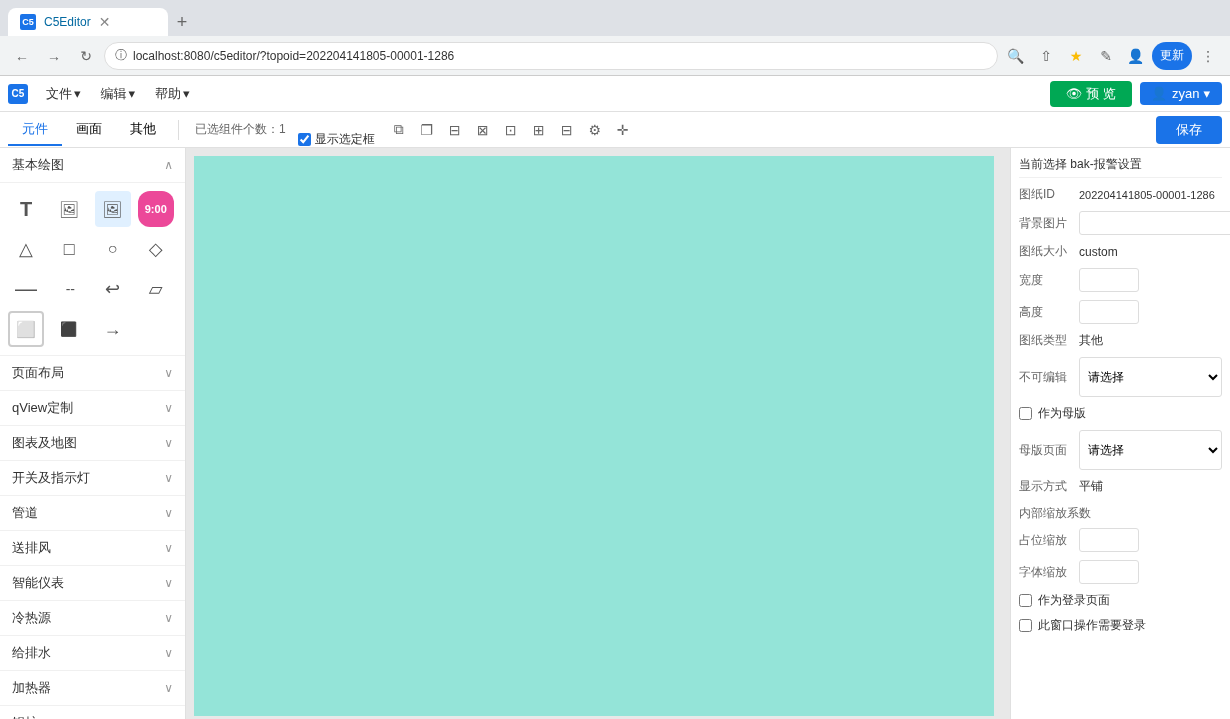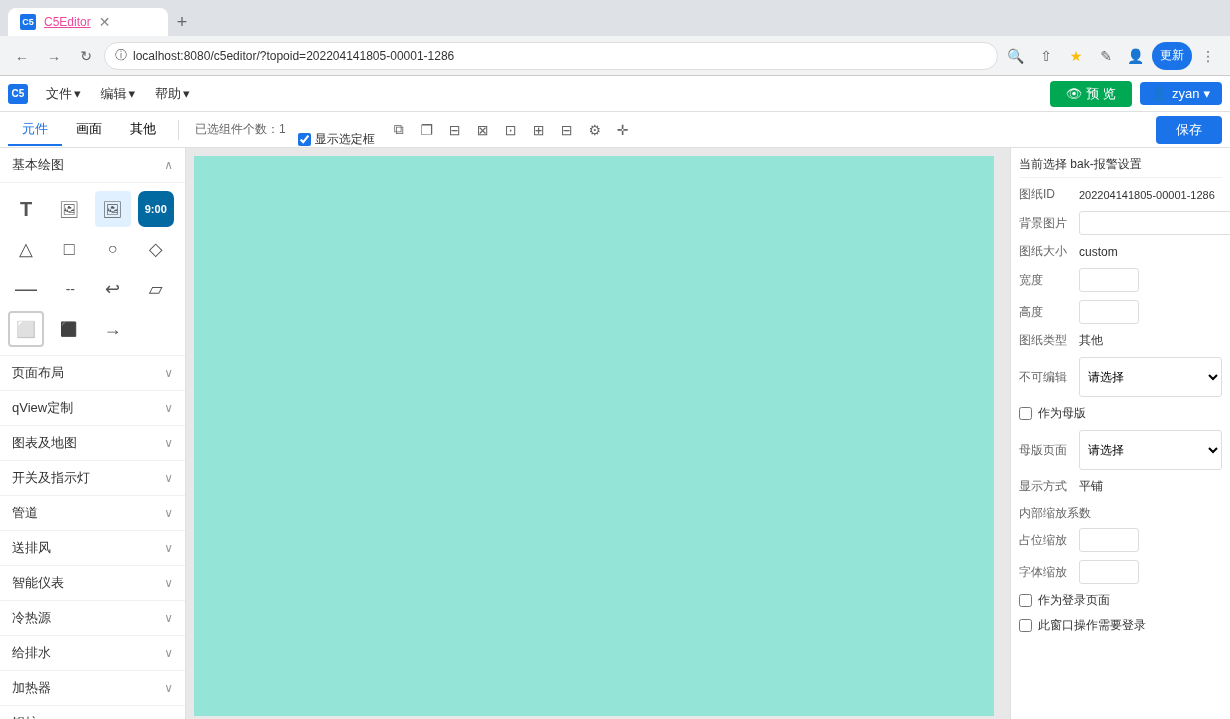--- a/index.html
+++ b/index.html
@@ -1,20 +1,20 @@
 <!DOCTYPE html>
 <html><head>
   <meta charset="utf-8">
   <style>
     * { box-sizing: border-box; margin: 0; padding: 0; font-family: 'Microsoft YaHei', Arial, sans-serif; }
     body { width: 1230px; height: 719px; overflow: hidden; background: #f0f0f0; font-size: 13px; }
     .tab-bar { display: flex; align-items: center; height: 36px; padding: 8px 8px 0; background: #dee1e6; }
     .tab { display: flex; align-items: center; background: #fff; border-radius: 8px 8px 0 0; padding: 0 12px; height: 28px; font-size: 12px; gap: 8px; min-width: 160px; }
     .tab-favicon { width: 16px; height: 16px; background: #1a73e8; border-radius: 2px; display: flex; align-items: center; justify-content: center; color: white; font-size: 9px; font-weight: bold; }
-    .tab-title { font-size: 12px; color: #ec4899; text-decoration: underline; }
+    .tab-title { font-size: 12px; color: #0369a1; }
     .tab-close { color: #888; cursor: pointer; font-size: 14px; }
     .tab-new { width: 28px; height: 28px; display: flex; align-items: center; justify-content: center; color: #666; font-size: 18px; cursor: pointer; }
     .browser-controls { display: flex; align-items: center; height: 40px; background: #f1f3f4; padding: 0 8px; gap: 4px; border-bottom: 1px solid #ccc; }
     .browser-btn { width: 28px; height: 28px; display: flex; align-items: center; justify-content: center; color: #666; cursor: pointer; border-radius: 50%; font-size: 14px; }
     .address-bar { flex: 1; height: 28px; background: #fff; border-radius: 14px; display: flex; align-items: center; padding: 0 10px; font-size: 12px; color: #333; border: 1px solid #ddd; }
     .address-bar-icon { color: #666; margin-right: 6px; font-size: 12px; }
     .browser-actions { display: flex; gap: 2px; align-items: center; }
     .browser-action-btn { width: 28px; height: 28px; display: flex; align-items: center; justify-content: center; color: #666; cursor: pointer; border-radius: 50%; font-size: 14px; }
     .bookmark-btn { color: #fbbc04; }
 
@@ -42,21 +42,21 @@
     
     .main-layout { display: flex; height: calc(719px - 36px - 40px - 36px - 36px); }
 
     
     .left-sidebar { width: 186px; background: #fff; border-right: 1px solid #e0e0e0; overflow-y: auto; flex-shrink: 0; }
     .sidebar-category { display: flex; align-items: center; justify-content: space-between; padding: 8px 12px; cursor: pointer; font-size: 13px; color: #333; border-bottom: 1px solid #f0f0f0; }
     .sidebar-category.open { font-weight: 500; }
     .category-arrow { color: #999; font-size: 12px; }
     .basic-drawing-items { padding: 8px; display: grid; grid-template-columns: repeat(4, 1fr); gap: 4px; border-bottom: 1px solid #f0f0f0; }
     .drawing-item { width: 36px; height: 36px; display: flex; align-items: center; justify-content: center; cursor: pointer; border-radius: 4px; font-size: 18px; color: #555; }
-    .drawing-item-clock { background: #0369a1; color: white; border-radius: 7px; font-size: 11px; font-weight: bold; }
+    .drawing-item-clock { background: #ec4899; color: white; border-radius: 12px; font-size: 11px; font-weight: bold; }
 
     
     .canvas-area { flex: 1; background: #e8e8e8; overflow: hidden; display: flex; align-items: flex-start; justify-content: flex-start; padding: 8px; }
     .canvas { width: 800px; height: 560px; background: rgba(148, 228, 216, 1); }
 
     
     .right-panel { width: 220px; background: #fff; border-left: 1px solid #e0e0e0; overflow-y: auto; flex-shrink: 0; padding: 8px; }
     .right-panel-title { font-size: 12px; color: #666; margin-bottom: 8px; padding-bottom: 4px; border-bottom: 1px solid #f0f0f0; }
     .right-panel-title span { color: #333; font-weight: 500; }
     .prop-row { display: flex; align-items: center; margin-bottom: 8px; font-size: 12px; }

